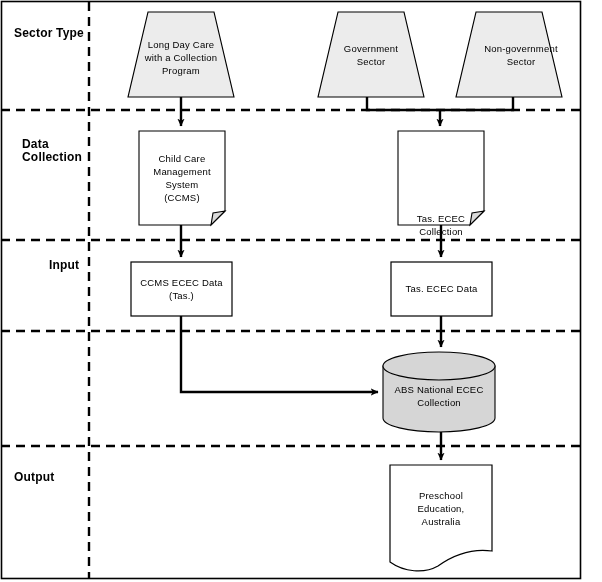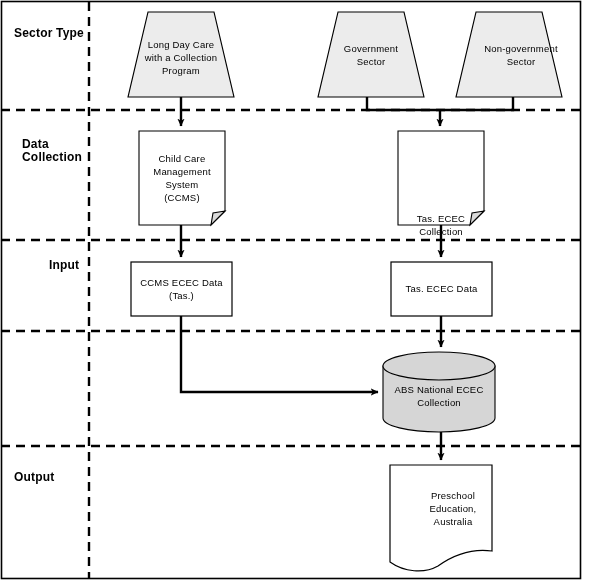--- a/index.html
+++ b/index.html
@@ -136,17 +136,17 @@
 Collection</div>
 
   <div class="node-label" style="left:131px; top:276px; width:101px;">CCMS ECEC Data
 (Tas.)</div>
 
   <div class="node-label" style="left:391px; top:282px; width:101px;">Tas. ECEC Data</div>
 
   <div class="node-label" style="left:379px; top:383px; width:120px;">ABS National ECEC
 Collection</div>
 
-  <div class="node-label" style="left:390px; top:489px; width:102px;margin-left:12px;">Preschool
+  <div class="node-label" style="left:390px; top:489px; width:102px;">Preschool
 Education,
 Australia</div>
 
 </div>
 
 </body></html>

